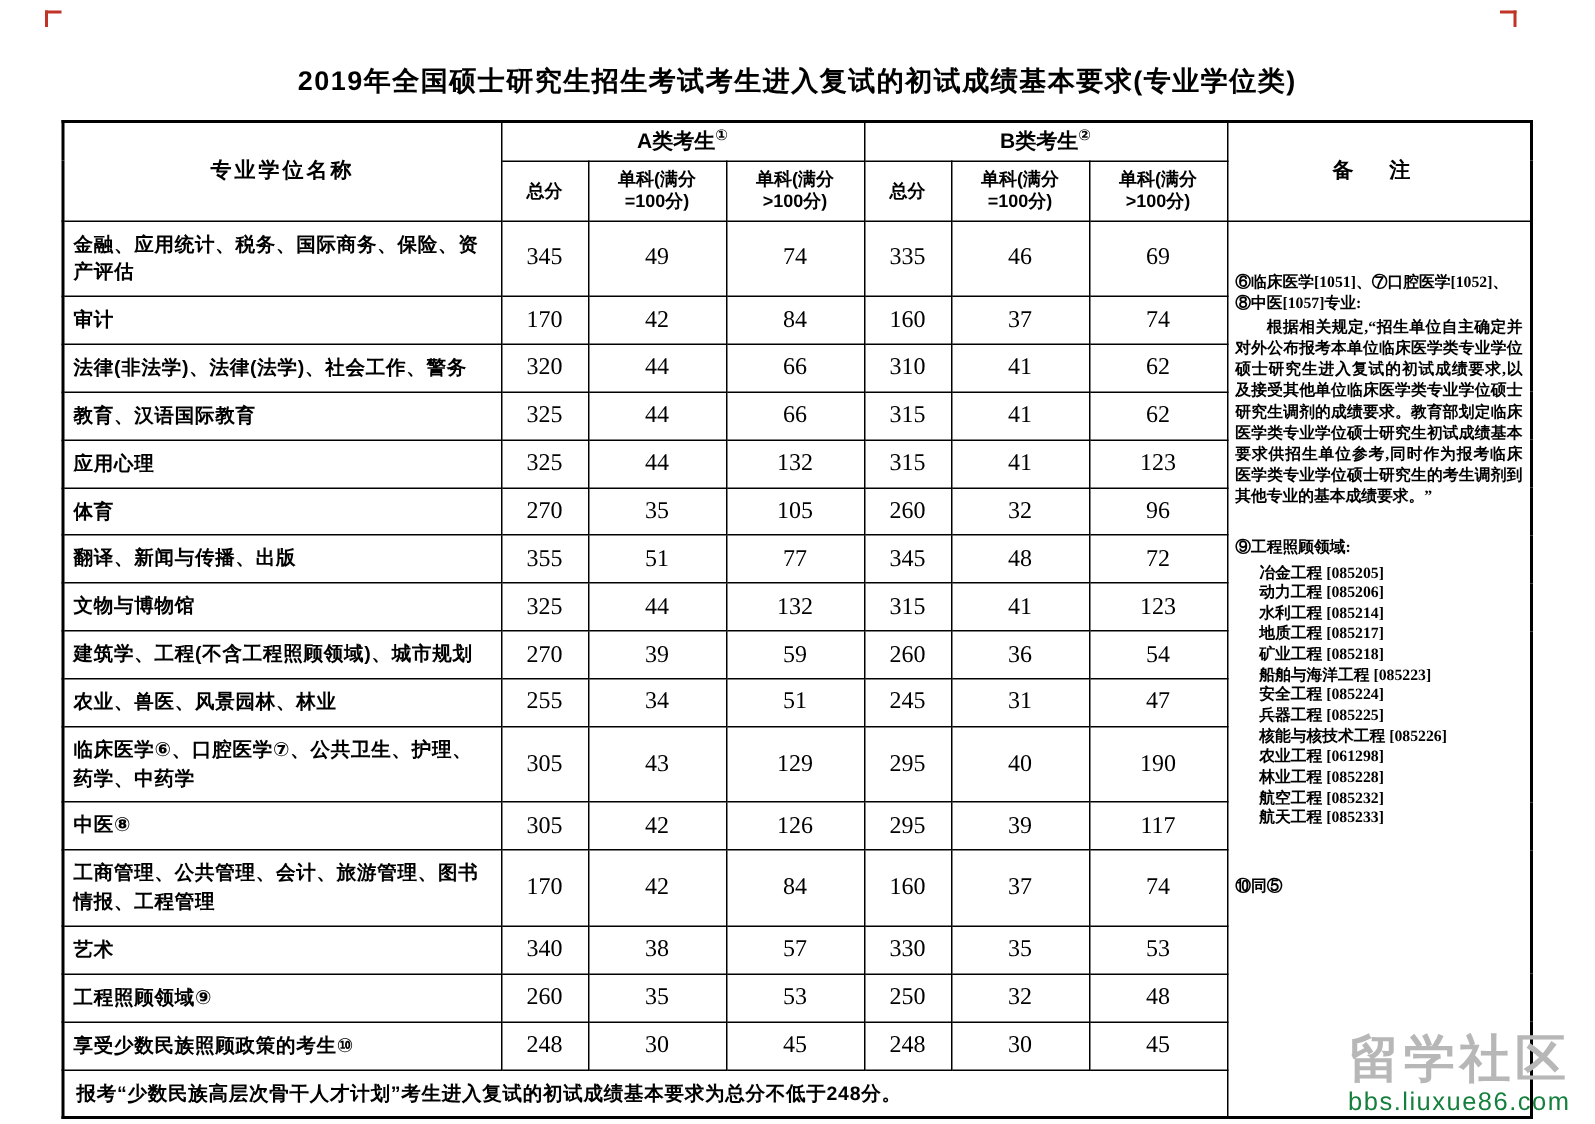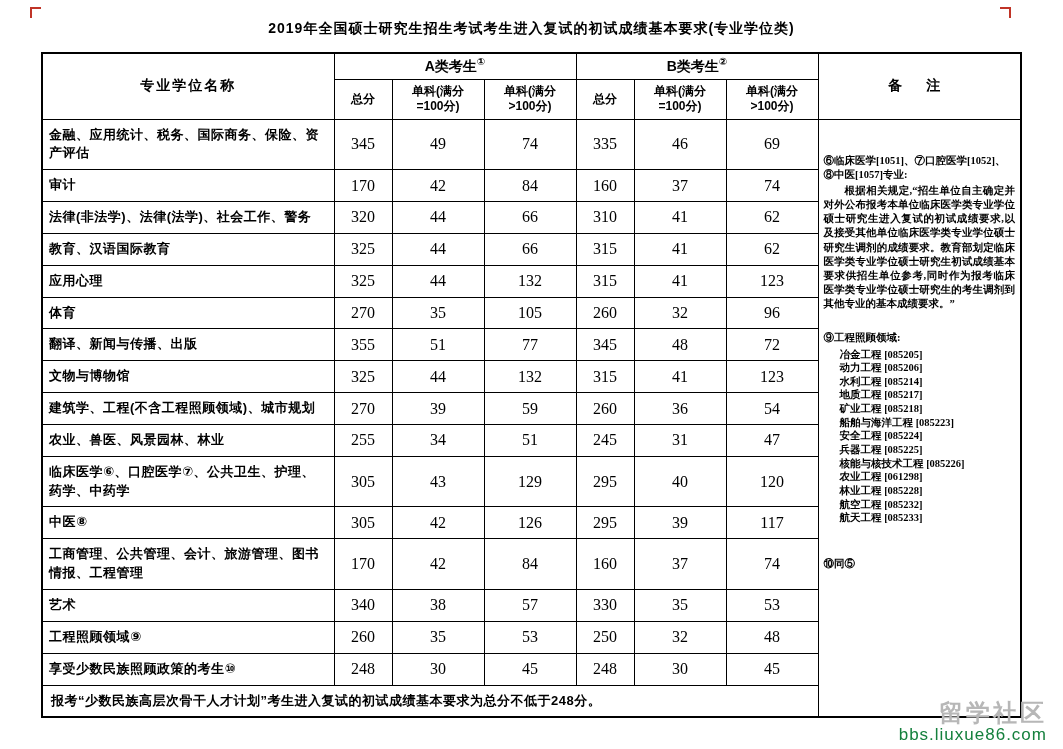--- a/index.html
+++ b/index.html
@@ -7,23 +7,23 @@
     position: relative;
     width: 1063px;
     height: 749px;
     background: #ffffff;
     font-family: "Liberation Sans", "DejaVu Sans", sans-serif;
     overflow: hidden;
   }
   .title {
     text-align: center;
     font-weight: bold;
-    font-size: 14px;
+    font-size: 18px;
     letter-spacing: 1px;
-    padding-top: 20px;
+    padding-top: 42px;
     color: #000;
   }
   table.score {
     border-collapse: collapse;
     table-layout: fixed;
     margin: 14px auto 0 auto;
     border: 2px solid #000;
   }
   table.score th, table.score td {
     border: 1px solid #000;
@@ -67,21 +67,21 @@
   .rm-list { margin-top: 2px; padding-left: 16px; }
   .rm-list div { line-height: 1.3; }
   .rm-note3 { margin-top: 32px; }
   .watermark {
     position: absolute;
     right: 16px; bottom: 4px;
     text-align: right;
     pointer-events: none;
   }
   .watermark .wm-name {
-    font-size: 24px; font-weight: bold;
+    font-size: 34px; font-weight: bold;
     color: #b7b7b7; letter-spacing: 3px; line-height: 1.05;
   }
   .watermark .wm-url {
     font-size: 17px; color: #15803d; letter-spacing: 1px;
   }
   .scan-mark {
     position: absolute; width: 9px; height: 9px;
   }
   .scan-mark-left { left: 30px; top: 7px; border-left: 2px solid #c03427; border-top: 2px solid #c03427; }
   .scan-mark-right { right: 52px; top: 7px; border-right: 2px solid #c03427; border-top: 2px solid #c03427; }
@@ -239,21 +239,21 @@
           <td class="num-cell">31</td>
           <td class="num-cell">47</td>
         </tr>
         <tr>
           <td class="name-cell">临床医学⑥、口腔医学⑦、公共卫生、护理、药学、中药学</td>
           <td class="num-cell">305</td>
           <td class="num-cell">43</td>
           <td class="num-cell">129</td>
           <td class="num-cell">295</td>
           <td class="num-cell">40</td>
-          <td class="num-cell">120</td>
+          <td class="num-cell">190</td>
         </tr>
         <tr>
           <td class="name-cell">中医⑧</td>
           <td class="num-cell">305</td>
           <td class="num-cell">42</td>
           <td class="num-cell">126</td>
           <td class="num-cell">295</td>
           <td class="num-cell">39</td>
           <td class="num-cell">117</td>
         </tr>

